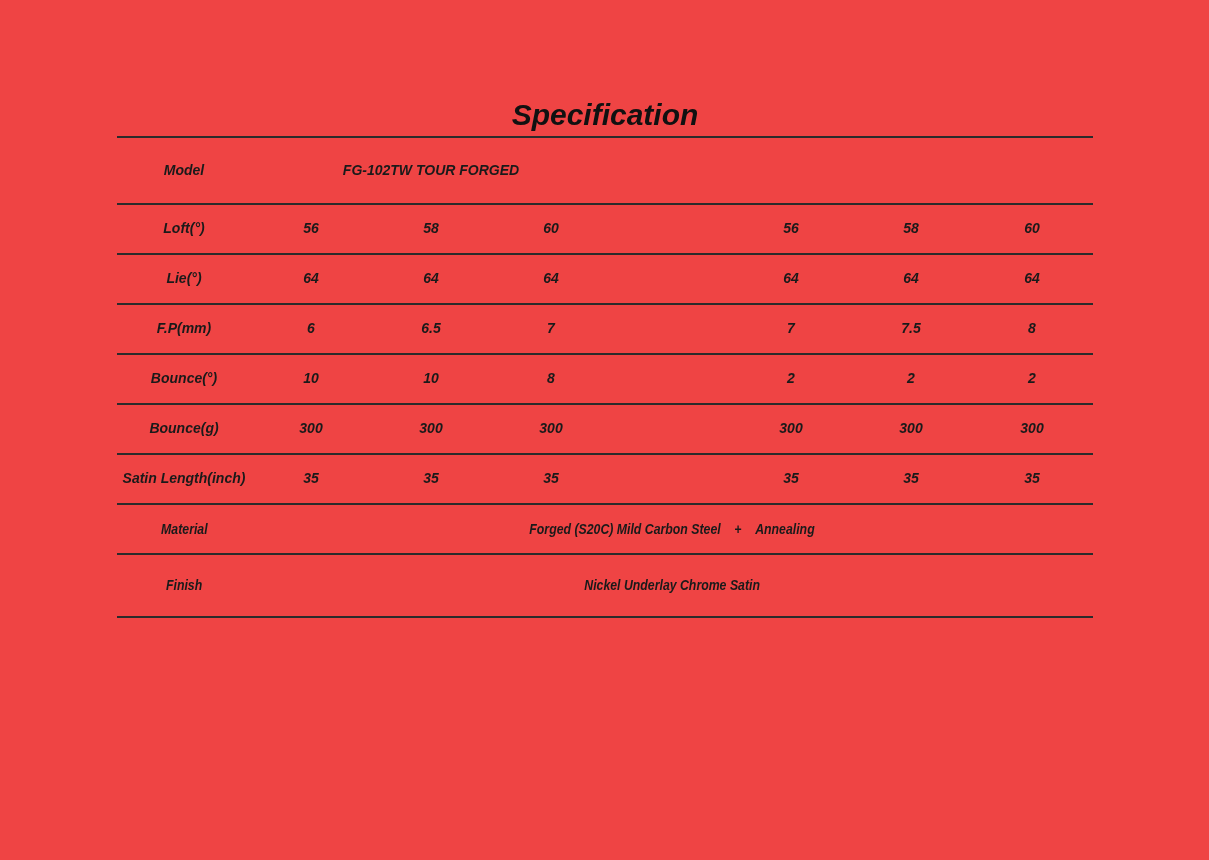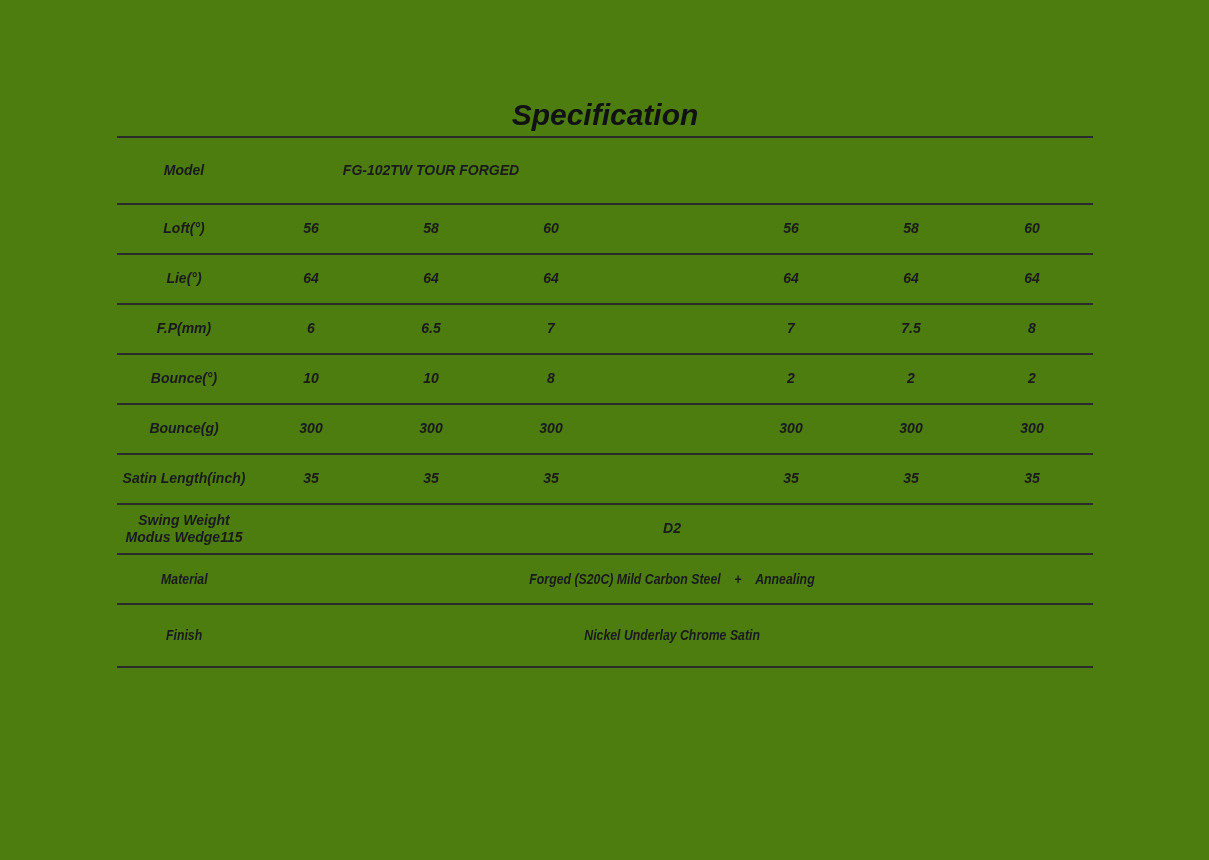--- a/index.html
+++ b/index.html
@@ -4,21 +4,21 @@
 <style>
   html, body {
     margin: 0;
     padding: 0;
     background: #ffffff;
   }
   .page {
     position: relative;
     width: 1209px;
     height: 860px;
-    background: #4d7c0f;
+    background: #ef4444;
     font-family: "Liberation Sans", "DejaVu Sans", sans-serif;
     color: #1a1a1a;
     overflow: hidden;
   }
   .title {
     position: absolute;
     left: 117px;
     top: 98px;
     width: 976px;
     margin: 0;
@@ -147,27 +147,20 @@
       <div class="cell label">Satin Length(inch)</div>
       <div class="cell c1">35</div>
       <div class="cell c2">35</div>
       <div class="cell c3">35</div>
       <div class="spacer"></div>
       <div class="cell c4">35</div>
       <div class="cell c5">35</div>
       <div class="cell c6">35</div>
     </div>
 
-    <div class="row">
-      <div class="cell label two-line">
-        <span>Swing Weight</span>
-        <span>Modus Wedge115</span>
-      </div>
-      <div class="cell full">D2</div>
-    </div>
 
     <div class="row">
       <div class="cell label">
         <span class="narrow">Material</span>
       </div>
       <div class="cell full">
         <span class="narrow">Forged (S20C) Mild Carbon Steel&nbsp;&nbsp;&nbsp;&nbsp;+&nbsp;&nbsp;&nbsp;&nbsp;Annealing</span>
       </div>
     </div>
 

